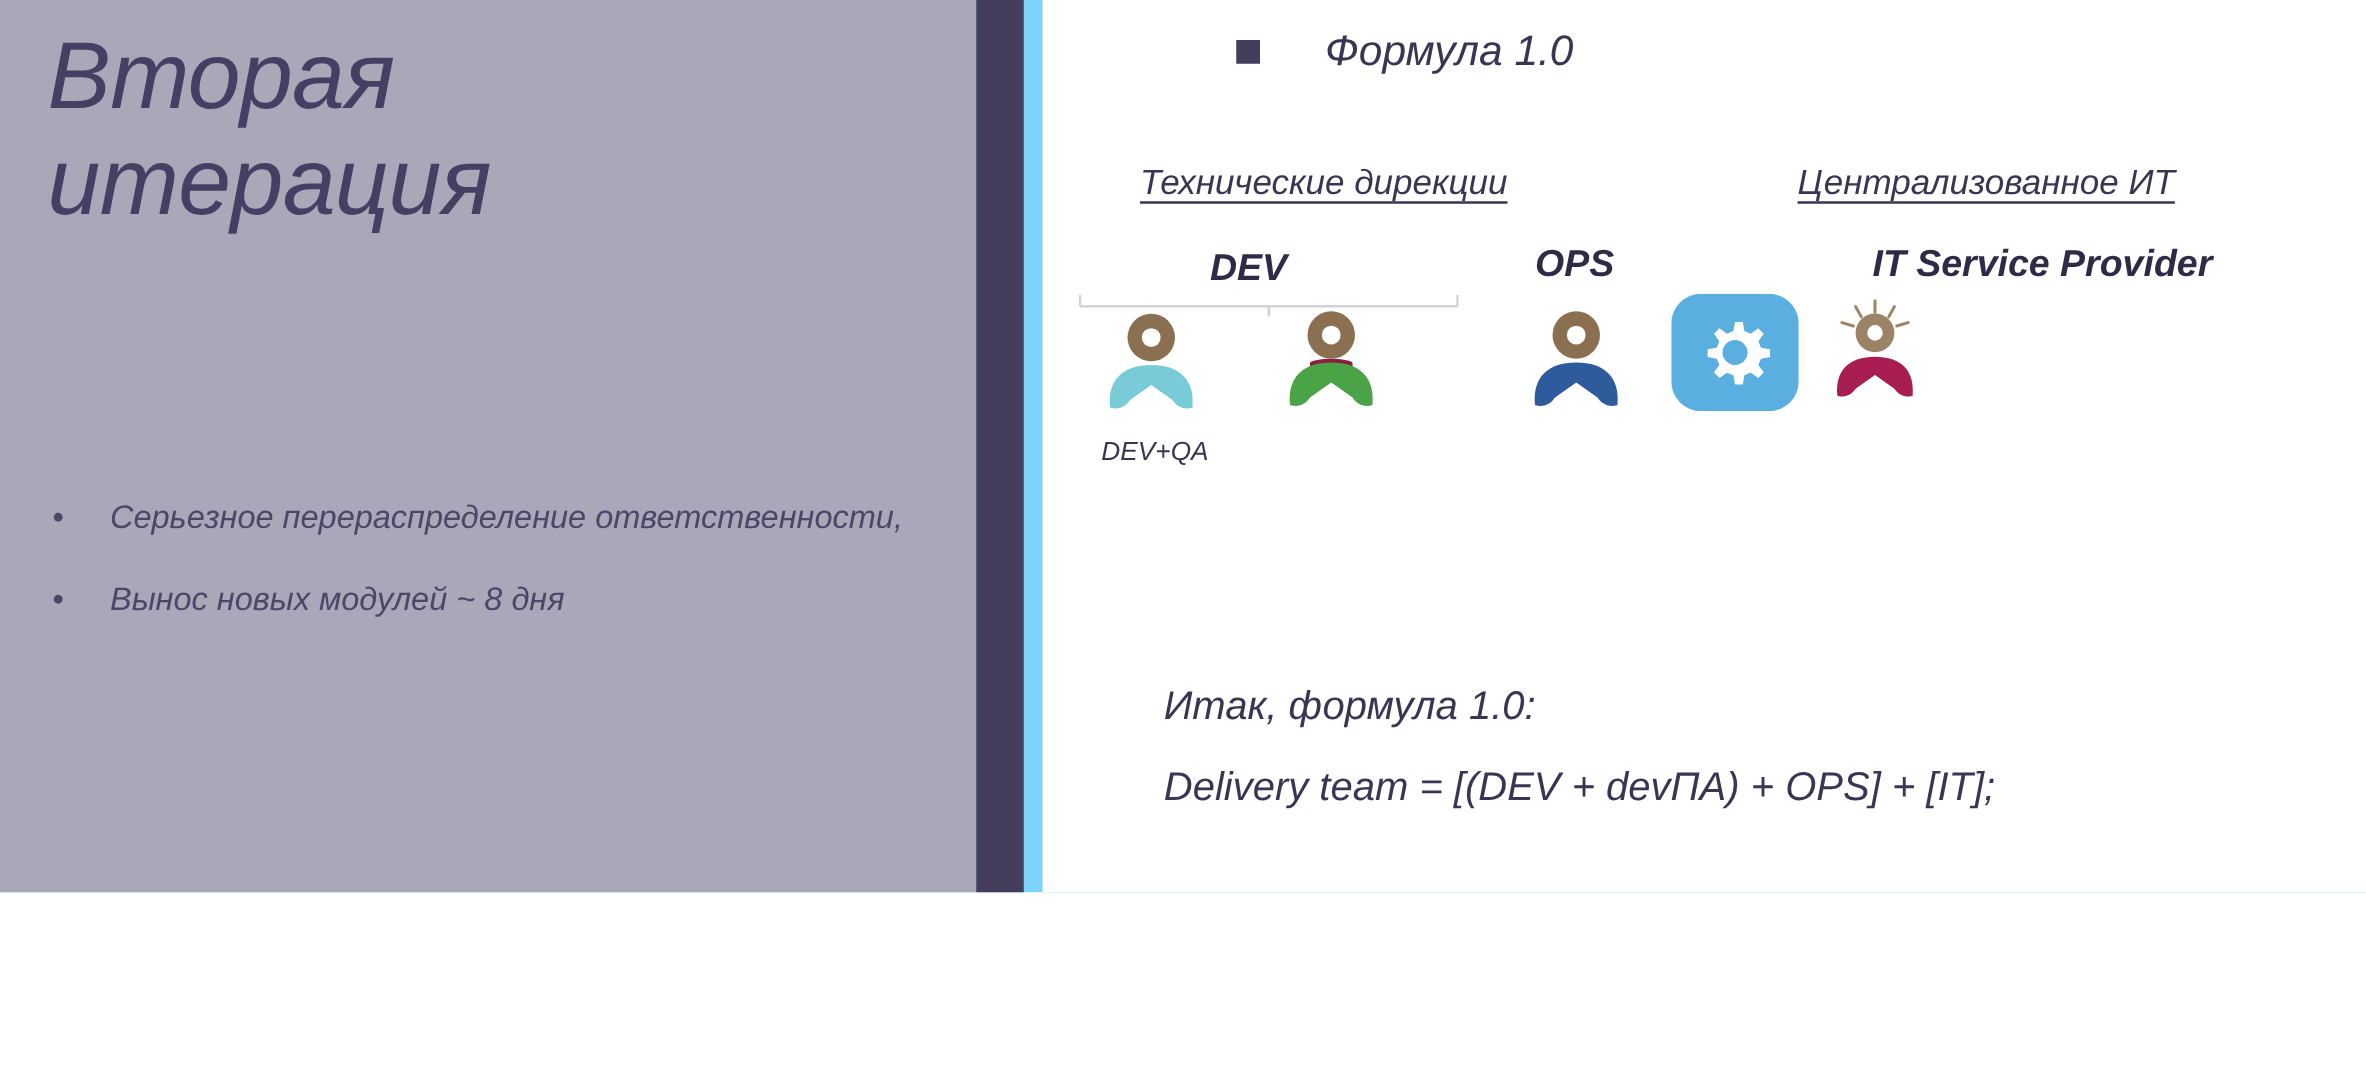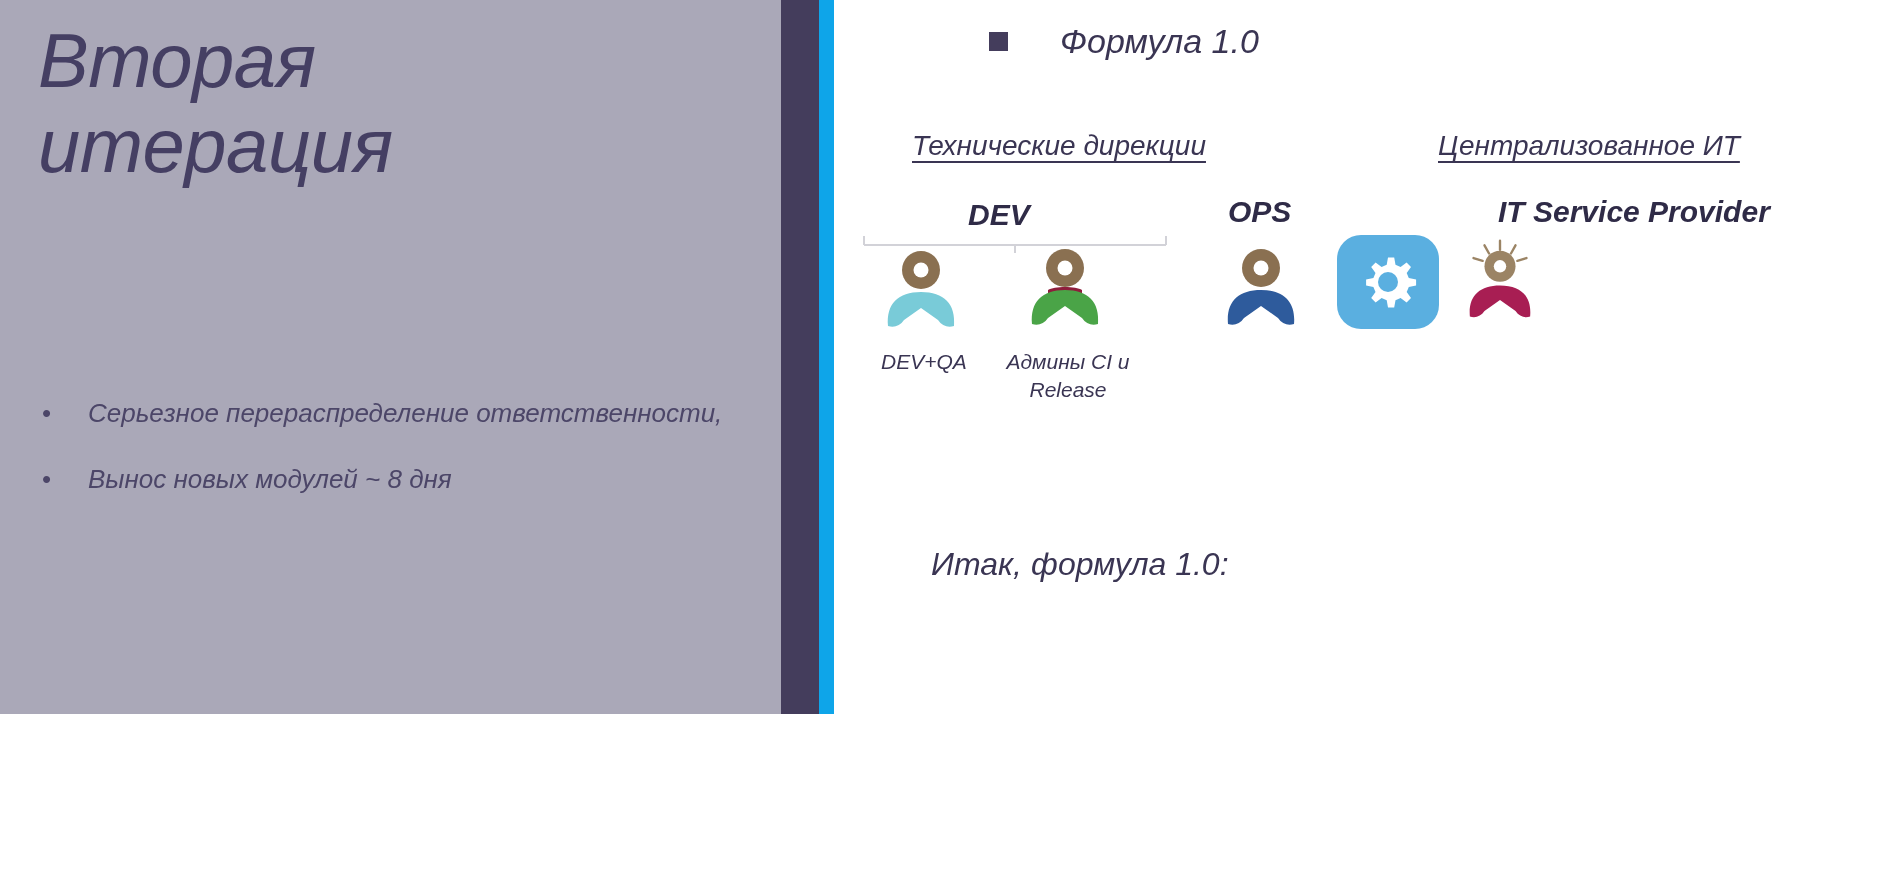--- a/index.html
+++ b/index.html
@@ -8,21 +8,21 @@
     padding: 0;
     background: #ffffff;
   }
   body {
     font-family: "Liberation Sans", sans-serif;
   }
   .slide {
     position: relative;
     width: 1893px;
     height: 714px;
-    background: #0ea5e9;
+    background: #7dd3fc;
     overflow: hidden;
   }
 
   
   .left-panel {
     position: absolute;
     left: 0;
     top: 0;
     width: 781px;
     height: 873px;
@@ -264,20 +264,20 @@
       <rect x="0" y="0" width="102" height="94" rx="24" ry="24" fill="#5aafe0"></rect>
       <path fill="#ffffff" d="M51 22.5
         l6.2 0 1.3 7.3 5.1 2.1 6.0 -4.3 4.4 4.4 -4.3 6.0 2.1 5.1 7.3 1.3 0 6.2
         -7.3 1.3 -2.1 5.1 4.3 6.0 -4.4 4.4 -6.0 -4.3 -5.1 2.1 -1.3 7.3 -6.2 0
         -1.3 -7.3 -5.1 -2.1 -6.0 4.3 -4.4 -4.4 4.3 -6.0 -2.1 -5.1 -7.3 -1.3 0 -6.2
         7.3 -1.3 2.1 -5.1 -4.3 -6.0 4.4 -4.4 6.0 4.3 5.1 -2.1 z"></path>
       <circle cx="51" cy="47" r="10" fill="#5aafe0"></circle>
     </svg>
 
     <div class="icon-caption devqa">DEV+QA</div>
-    <div class="icon-caption admins">Админы CI и Release</div>
 
     <div class="closing">
       <div class="closing-line">Итак, формула 1.0:</div>
+      <div class="closing-line">Delivery team = [(DEV + devПА) + OPS] + [IT];</div>
     </div>
 
   </div>
 </div>
 
 </body></html>

